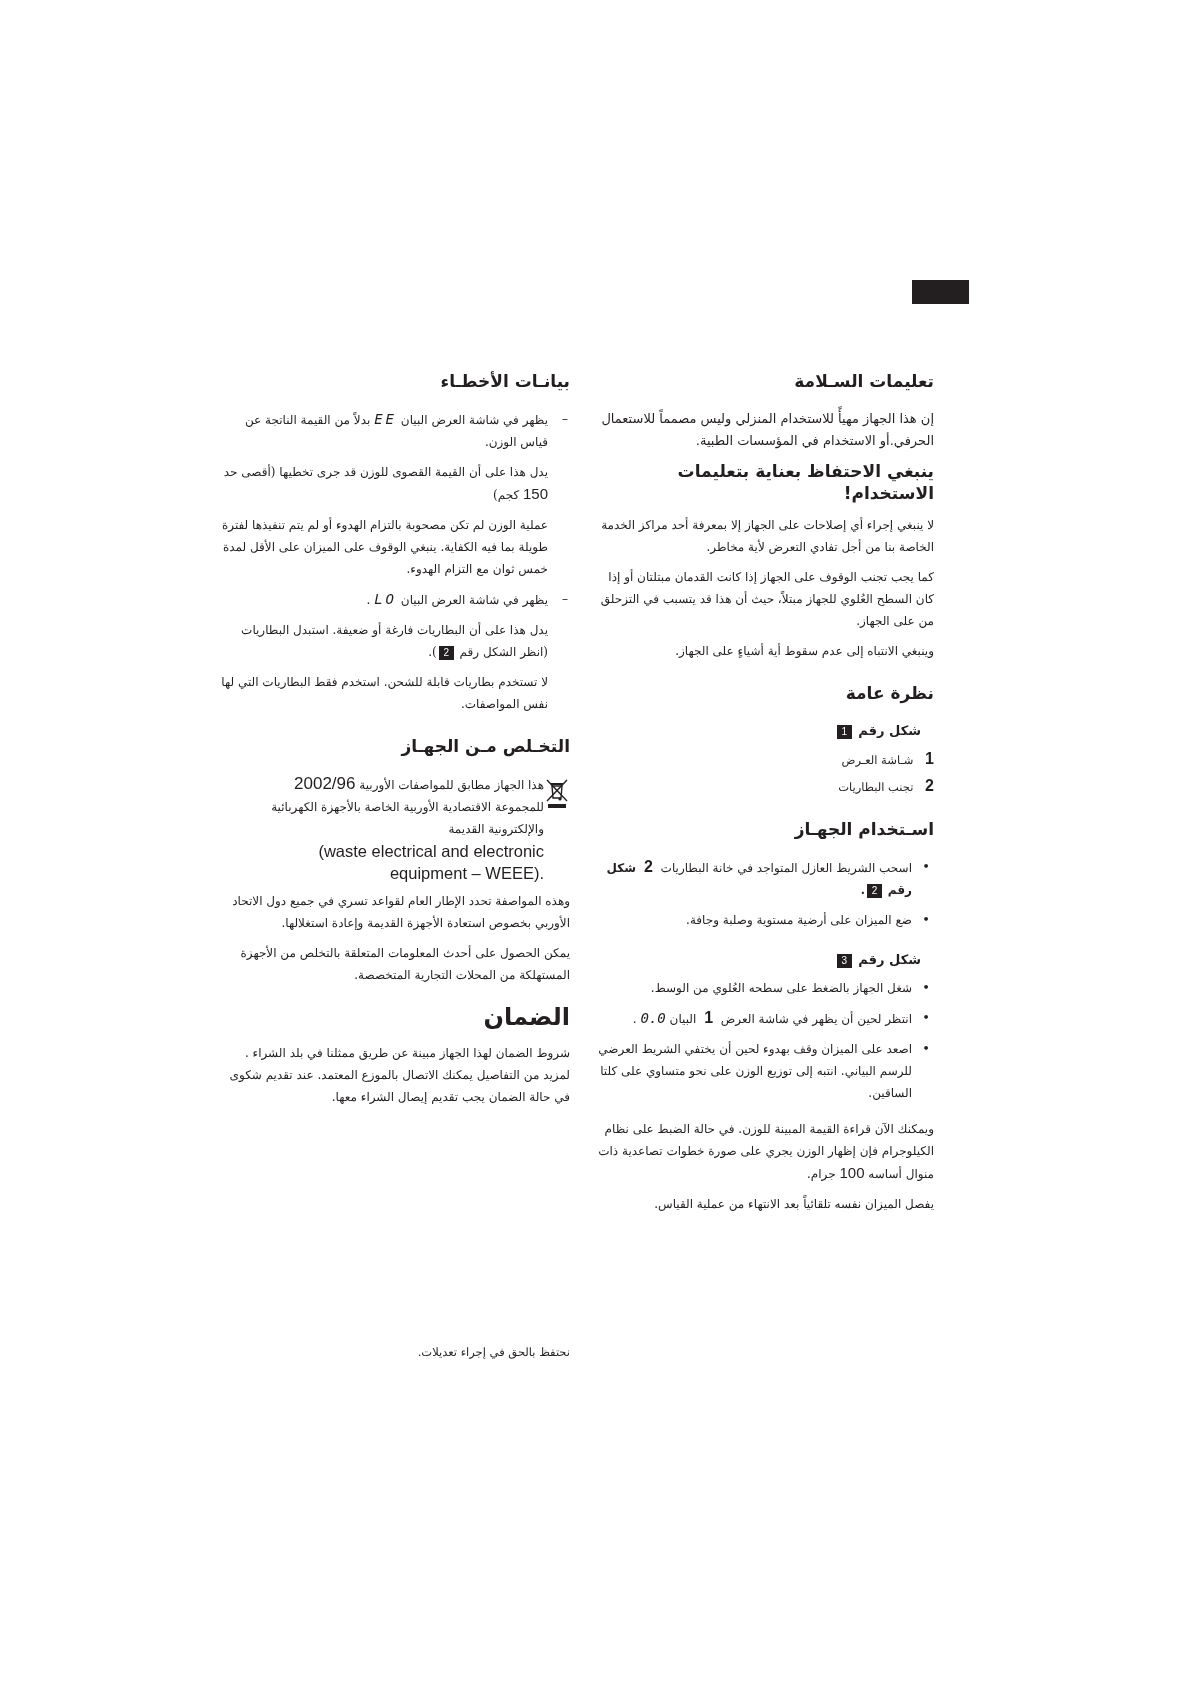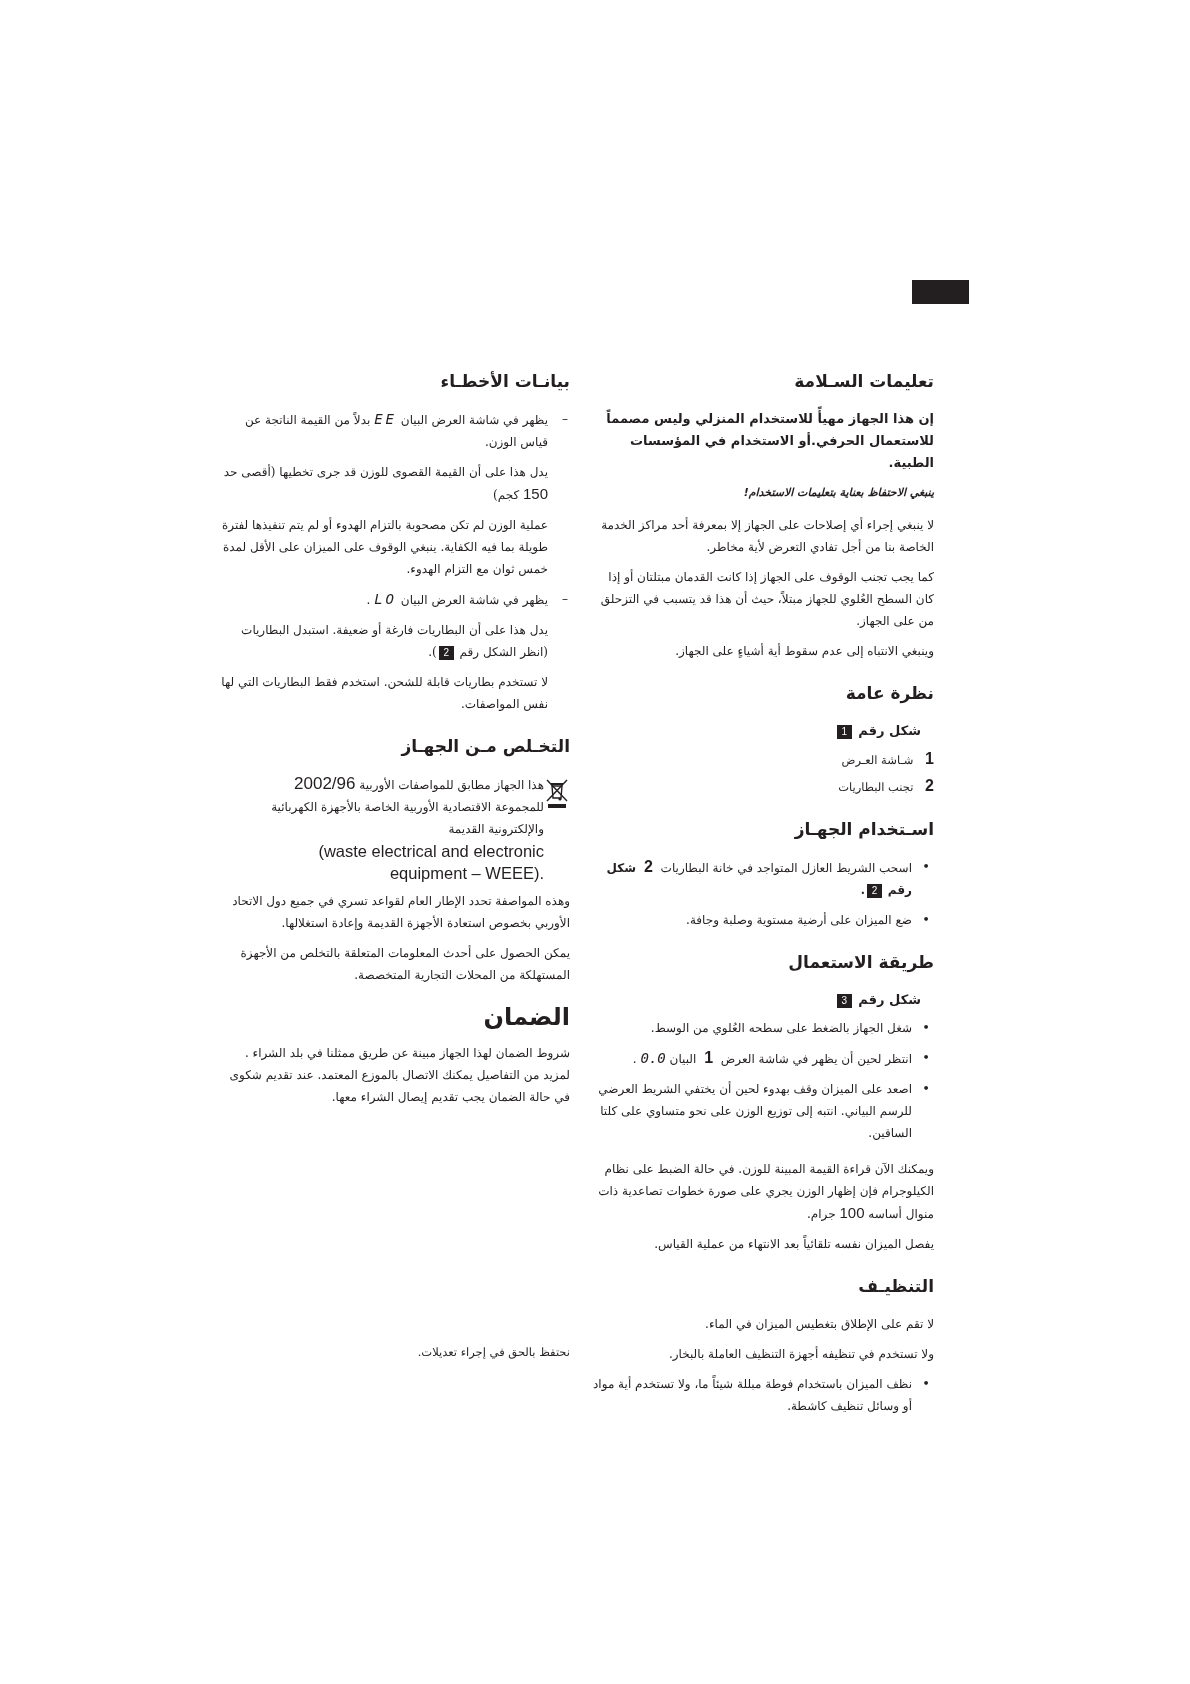--- a/index.html
+++ b/index.html
@@ -16,22 +16,22 @@
       font-size: 12px; line-height: 22px;
     }
     .col-right { left: 589px; width: 345px; }
     .col-left { left: 220px; width: 350px; }
     h2 {
       font-family: "DejaVu Sans", sans-serif; font-weight: bold;
       font-size: 17px; margin: 0 0 14px 0; line-height: 26px;
     }
     h2.big { font-size: 24px; margin-bottom: 12px; }
     p { margin: 0 0 8px 0; }
-    p.bold { font-weight: bold; font-size: 13px; font-family: "DejaVu Sans", sans-serif; }
-    p.bold-small { font-weight: bold; font-size: 11px; font-family: "DejaVu Sans", sans-serif; margin-bottom: 10px; font-style: italic; }
+    p.bold { font-weight: normal; font-size: 13px; font-family: "DejaVu Sans", sans-serif; }
+    p.bold-small { font-weight: bold; font-size: 17px; font-family: "DejaVu Sans", sans-serif; margin-bottom: 10px; }
     .fig-label { font-family: "DejaVu Sans", sans-serif; font-weight: bold; font-size: 13px; margin: 2px 13px 6px 0; }
     .badge {
       display: inline-block; background: #231f20; color: #fff;
       font-family: "Liberation Sans", sans-serif; font-size: 10px; font-weight: normal;
       width: 15px; height: 14px; line-height: 14px; text-align: center;
       vertical-align: middle; margin: 0 2px;
     }
     .num { font-family: "Liberation Sans", sans-serif; font-weight: bold; font-size: 16px; margin-left: 8px; }
     .latin { font-family: "Liberation Sans", sans-serif; font-size: 15px; }
     .lcd { font-family: "DejaVu Sans Mono", monospace; font-style: italic; font-size: 14px; letter-spacing: 3px; direction: ltr; unicode-bidi: embed; }
@@ -91,21 +91,20 @@
         <span>اسحب الشريط العازل المتواجد في خانة البطاريات</span>
         <span class="num" style="margin:0 4px;">2</span>
         <b style="font-family:'DejaVu Sans',sans-serif;">شكل رقم</b>
         <span class="badge">2</span><b>.</b>
       </li>
       <li>ضع الميزان على أرضية مستوية وصلبة وجافة.</li>
     </ul>
   </div>
 
   <div class="section">
-    <h2>طريقة الاستعمال</h2>
     <div class="fig-label">
       <span>شكل رقم</span>
       <span class="badge">3</span>
     </div>
     <ul>
       <li>شغل الجهاز بالضغط على سطحه العُلوي من الوسط.</li>
       <li>
         <span>انتظر لحين أن يظهر في شاشة العرض</span>
         <span class="num" style="margin:0 4px;">1</span>
         <span>البيان</span>
@@ -114,28 +113,20 @@
       <li>اصعد على الميزان وقف بهدوء لحين أن يختفي الشريط العرضي للرسم البياني. انتبه إلى توزيع الوزن على نحو متساوي على كلتا الساقين.</li>
     </ul>
     <p>
       <span>ويمكنك الآن قراءة القيمة المبينة للوزن. في حالة الضبط على نظام الكيلوجرام فإن إظهار الوزن يجري على صورة خطوات تصاعدية ذات منوال أساسه</span>
       <span class="latin">100</span>
       <span>جرام.</span>
     </p>
     <p>يفصل الميزان نفسه تلقائياً بعد الانتهاء من عملية القياس.</p>
   </div>
 
-  <div class="section">
-    <h2>التنظيـف</h2>
-    <p>لا تقم على الإطلاق بتغطيس الميزان في الماء.</p>
-    <p>ولا تستخدم في تنظيفه أجهزة التنظيف العاملة بالبخار.</p>
-    <ul>
-      <li>نظف الميزان باستخدام فوطة مبللة شيئاً ما، ولا تستخدم أية مواد أو وسائل تنظيف كاشطة.</li>
-    </ul>
-  </div>
 </div>
 
 <div class="col col-left">
 
   <div class="section">
     <h2>بيانـات الأخطـاء</h2>
     <div class="dash-item">
       <span class="dash">–</span>
       <span>يظهر في شاشة العرض البيان</span>
       <span class="lcd">EE</span>

